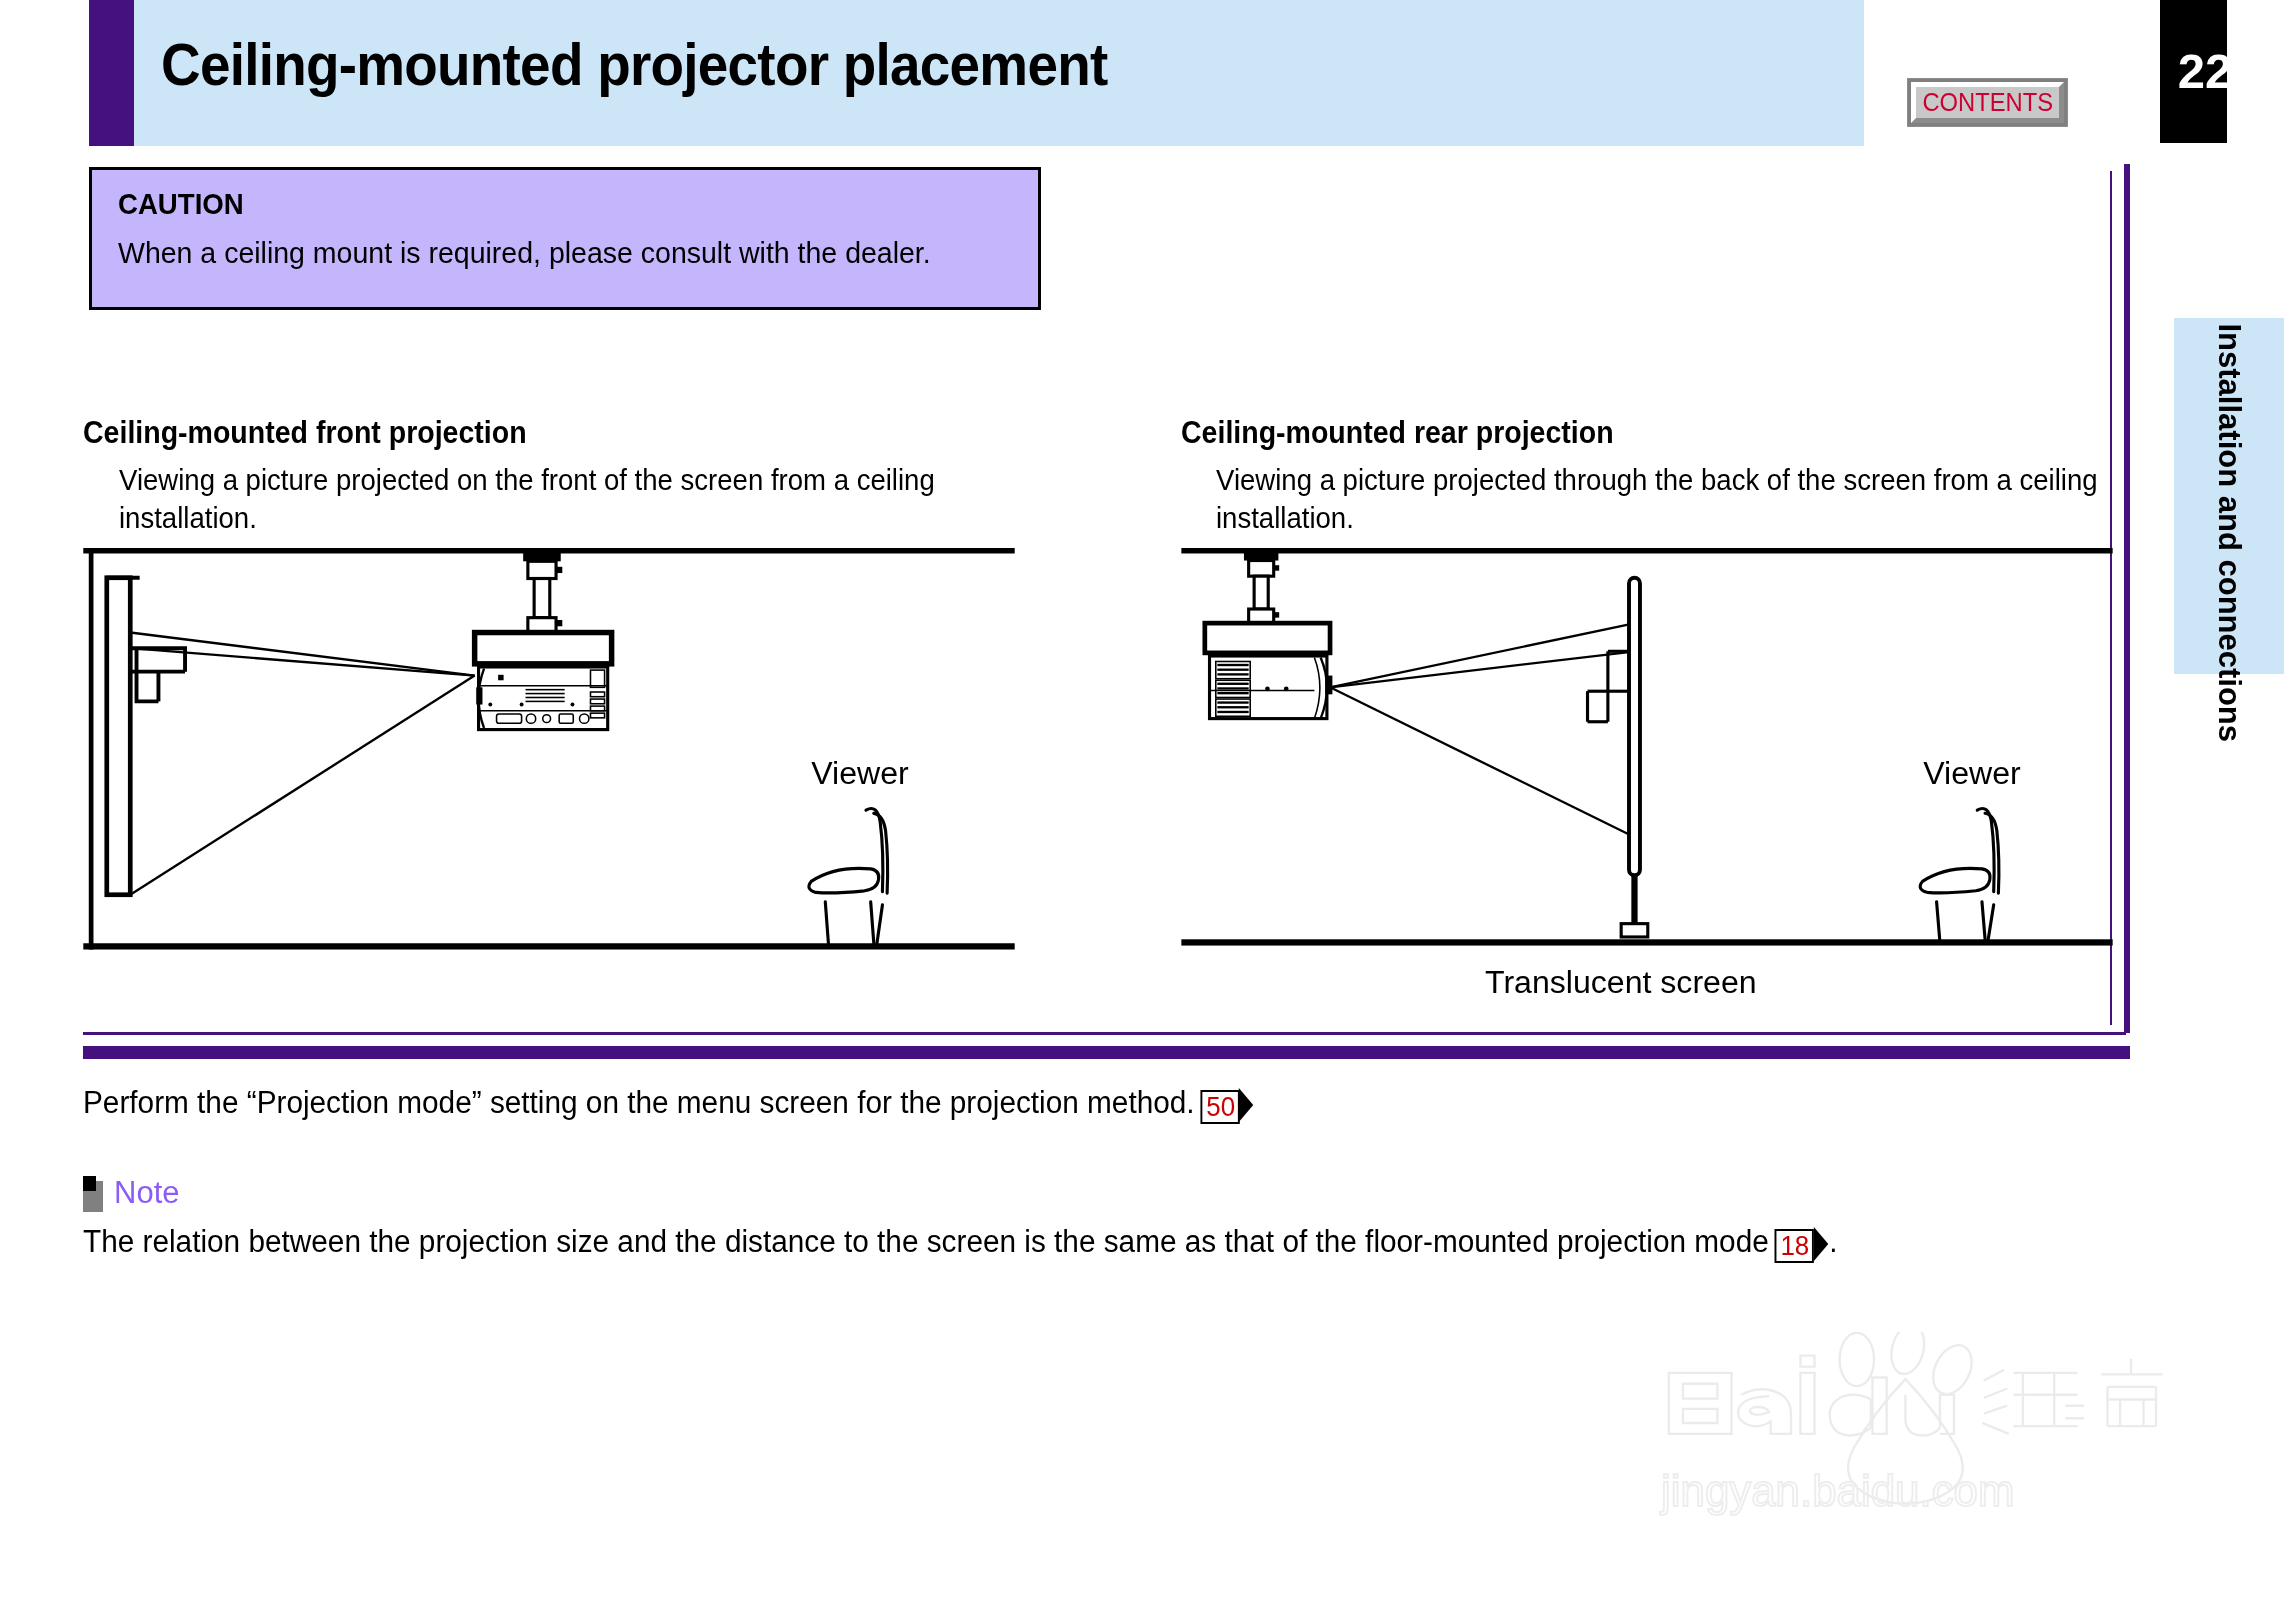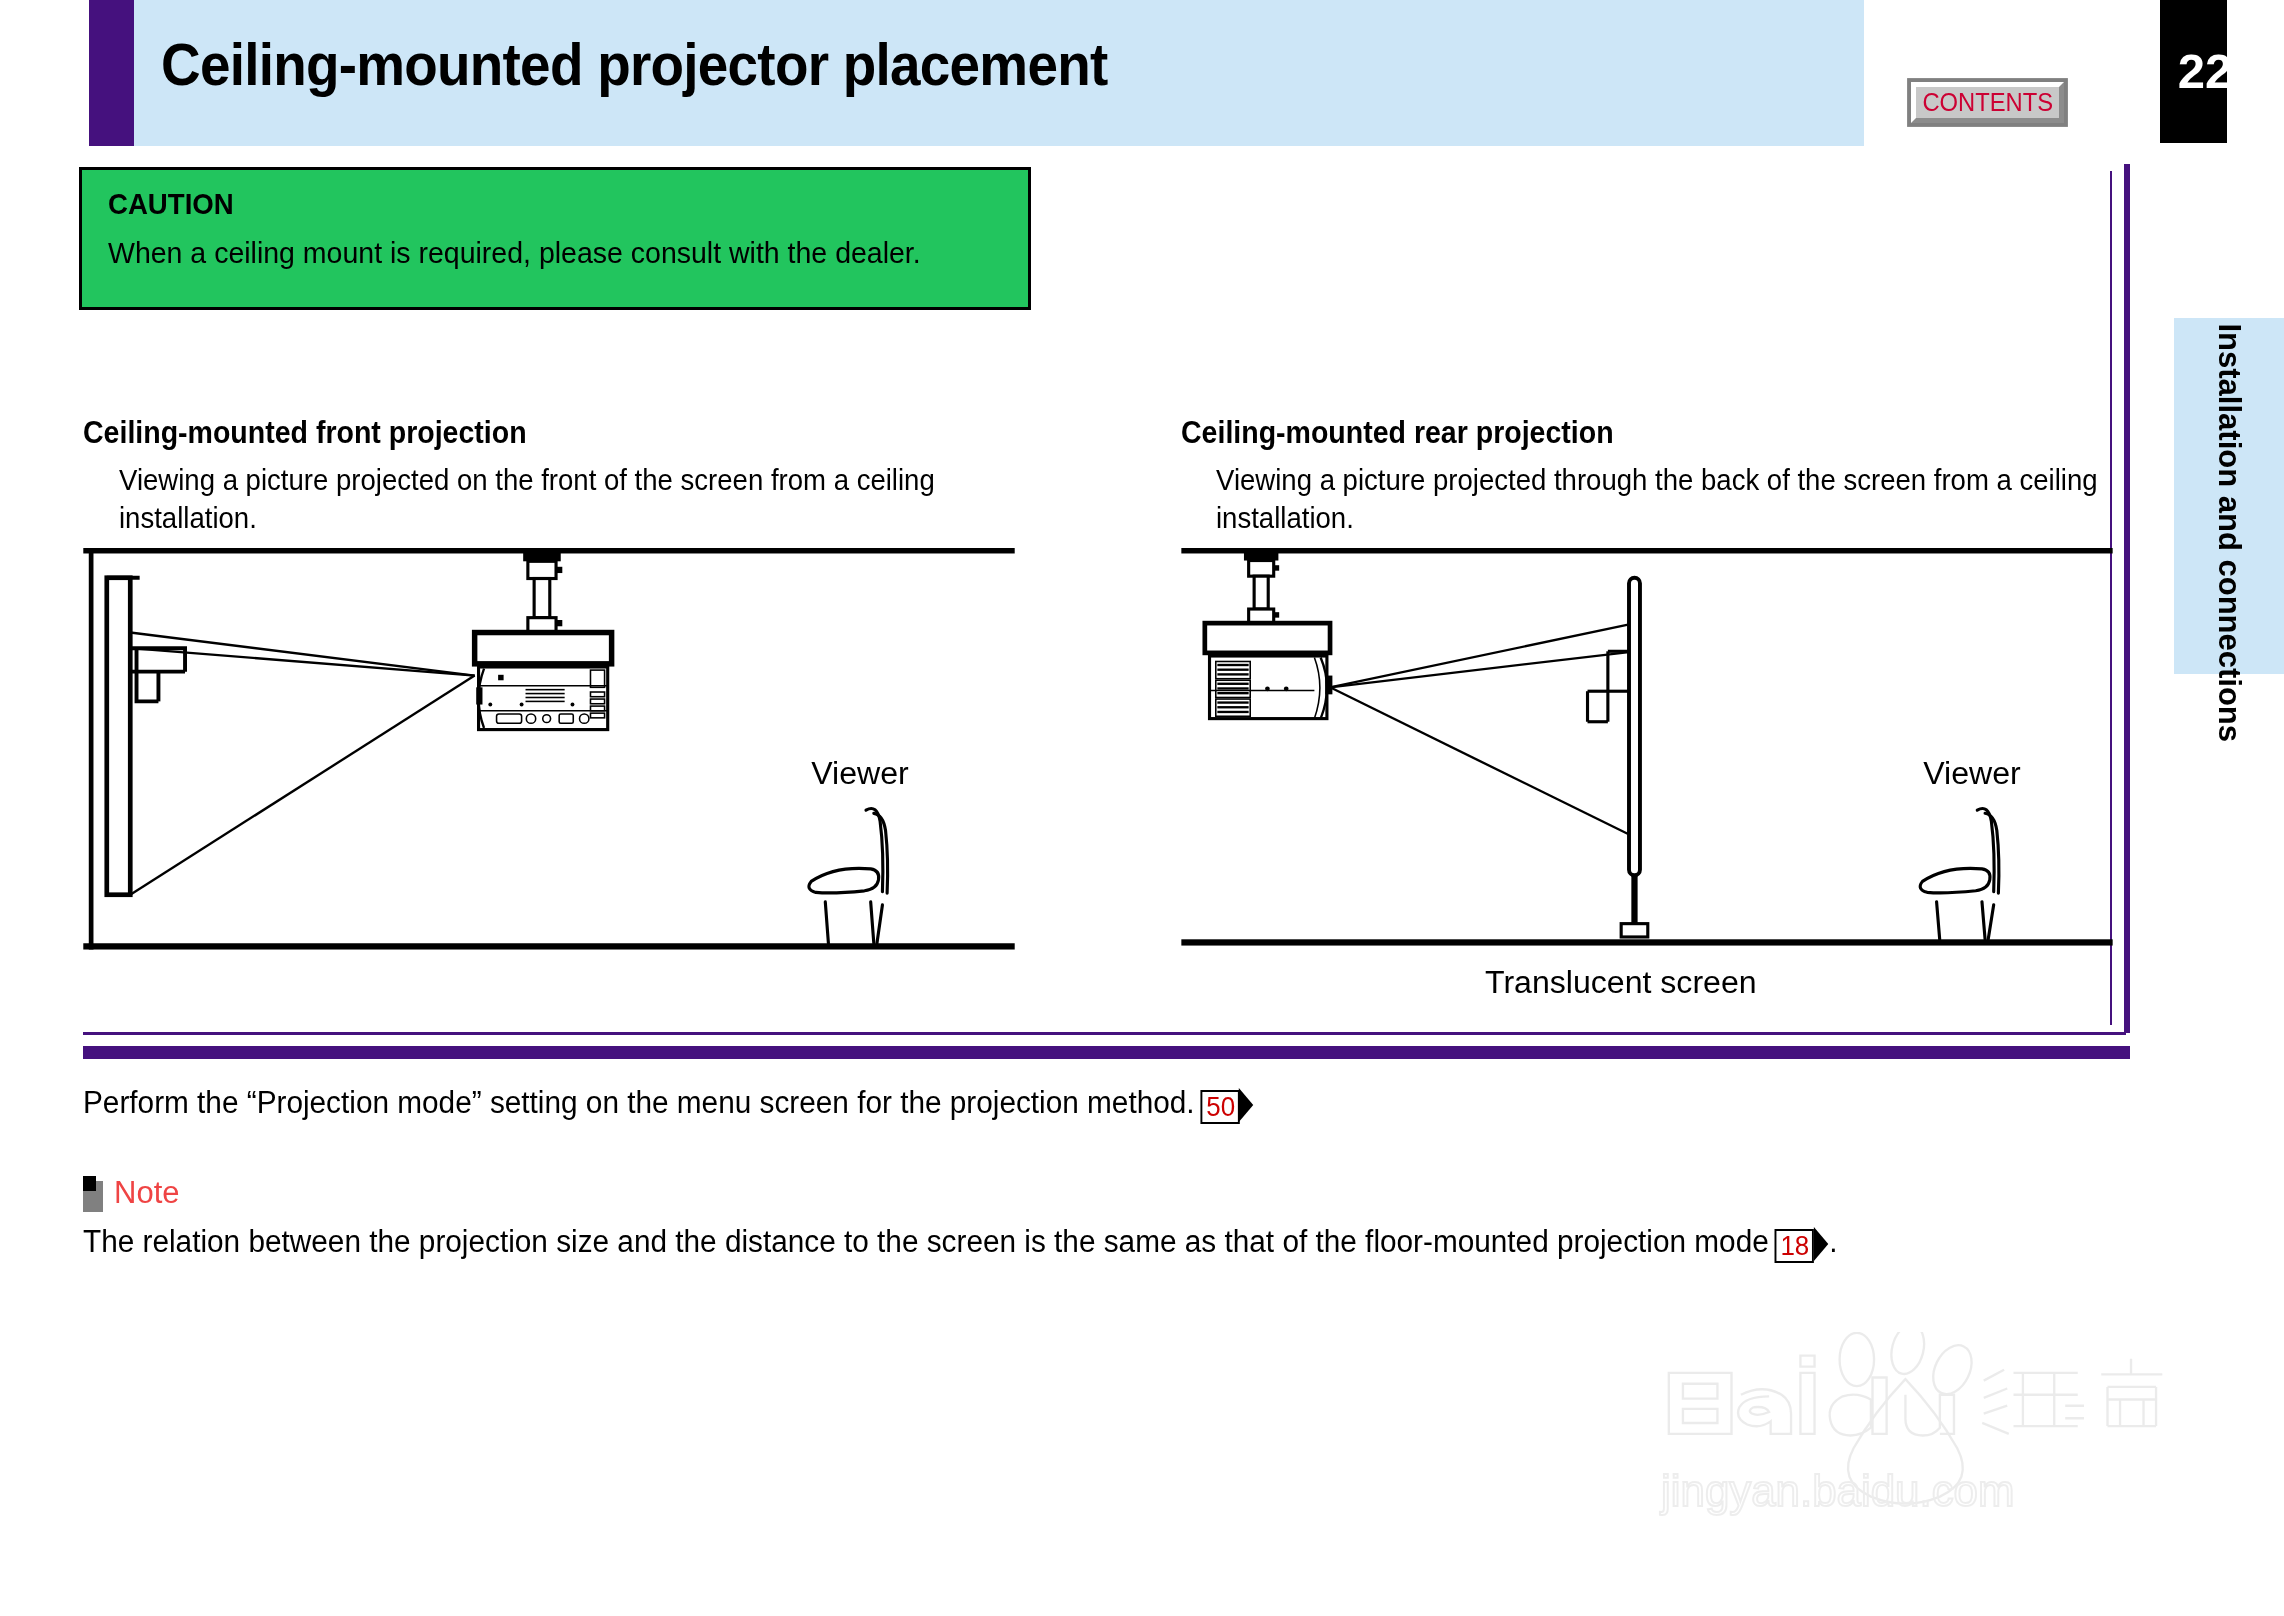--- a/index.html
+++ b/index.html
@@ -112,27 +112,27 @@
     font-weight: bold;
     color: #000000;
     line-height: 1.08;
     text-align: center;
     width: 345px;
   }
 
   
   #caution-box {
     position: absolute;
-    left: 79px;
+    left: 89px;
     top: 167px;
     width: 952px;
     height: 143px;
     border: 3.9px solid #000000;
     box-sizing: border-box;
-    background: #22c55e;
+    background: #c4b5fd;
   }
   #caution-heading {
     position: absolute;
     left: 26px;
     top: 17px;
     font-size: 30px;
     font-weight: bold;
     color: #000;
     transform: scaleX(0.92);
     transform-origin: left top;
@@ -273,21 +273,21 @@
     top: -5.5px;
     width: 13.3px;
     height: 15.7px;
     background: #000000;
   }
   #note-label {
     position: absolute;
     left: 31px;
     top: 0;
     font-size: 31px;
-    color: #ef4444;
+    color: #8b5cf6;
     white-space: nowrap;
   }
   #note-text {
     position: absolute;
     left: 0;
     top: 49px;
     font-size: 31px;
     color: #000000;
     white-space: nowrap;
     transform: scaleX(0.96);

